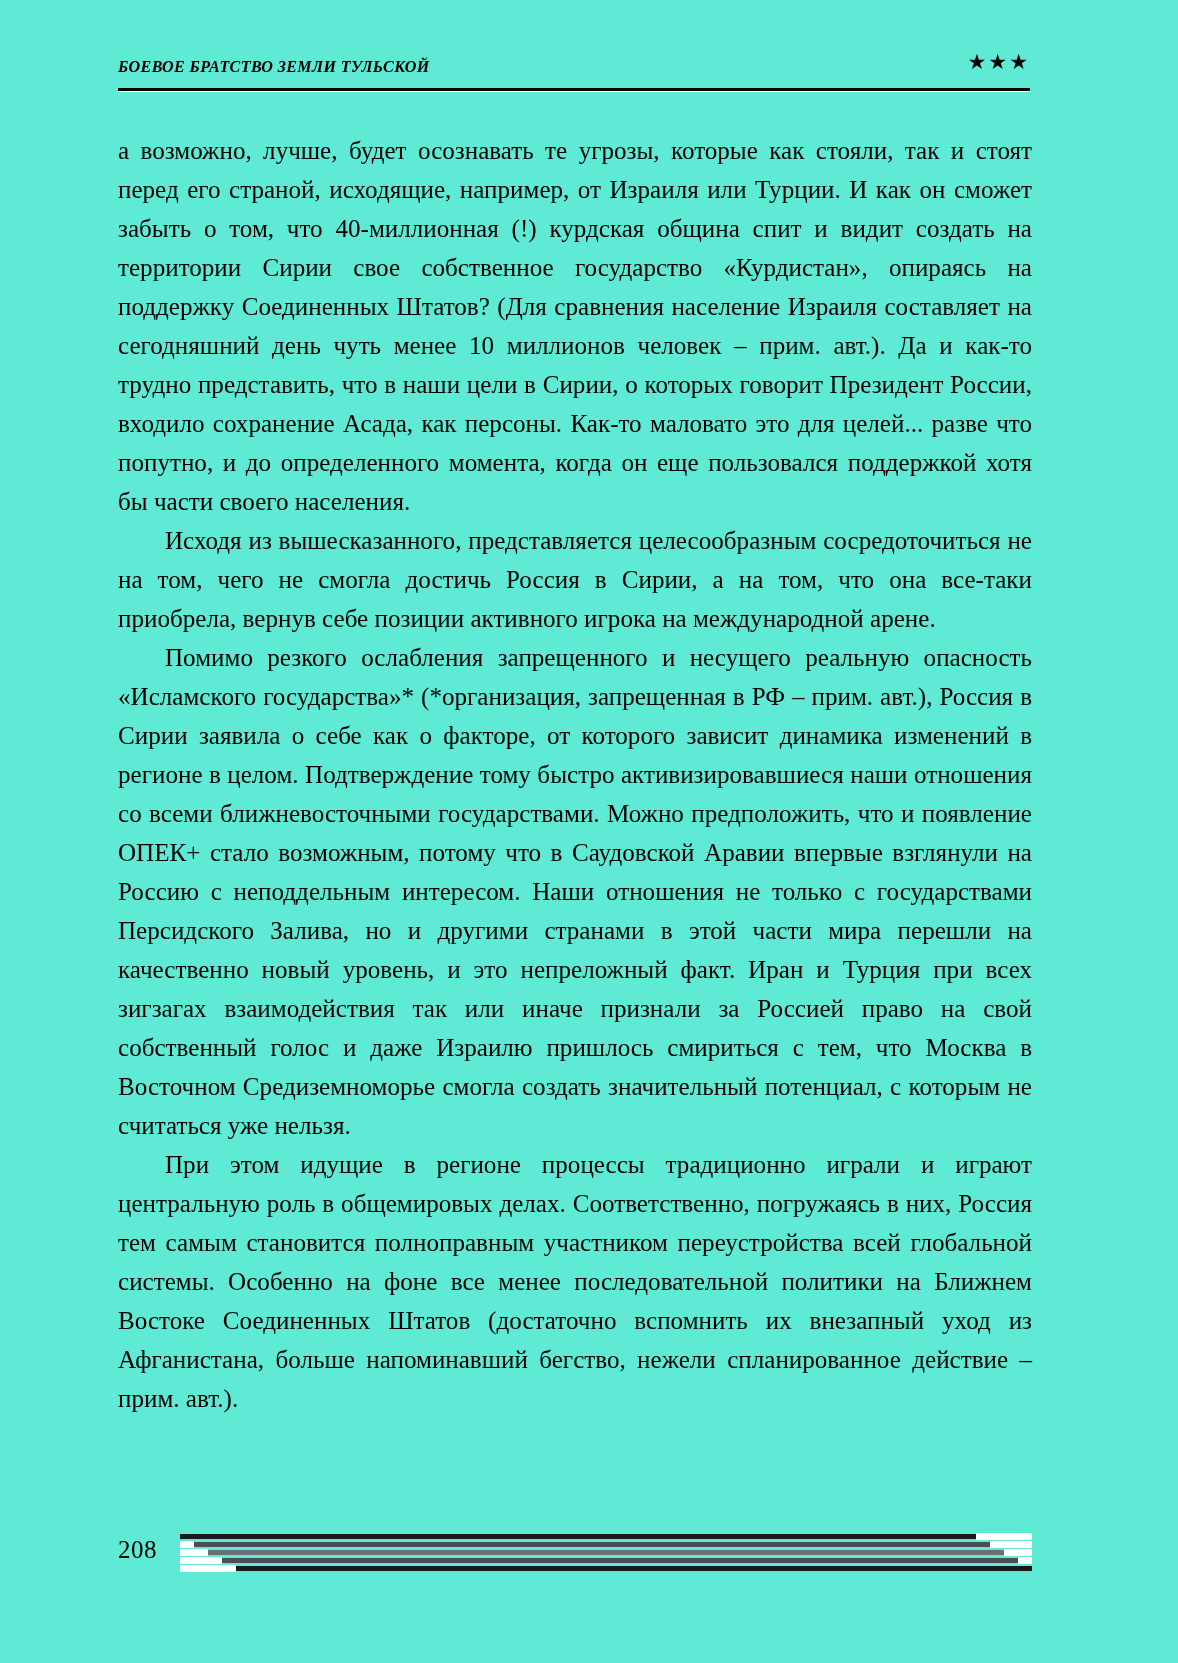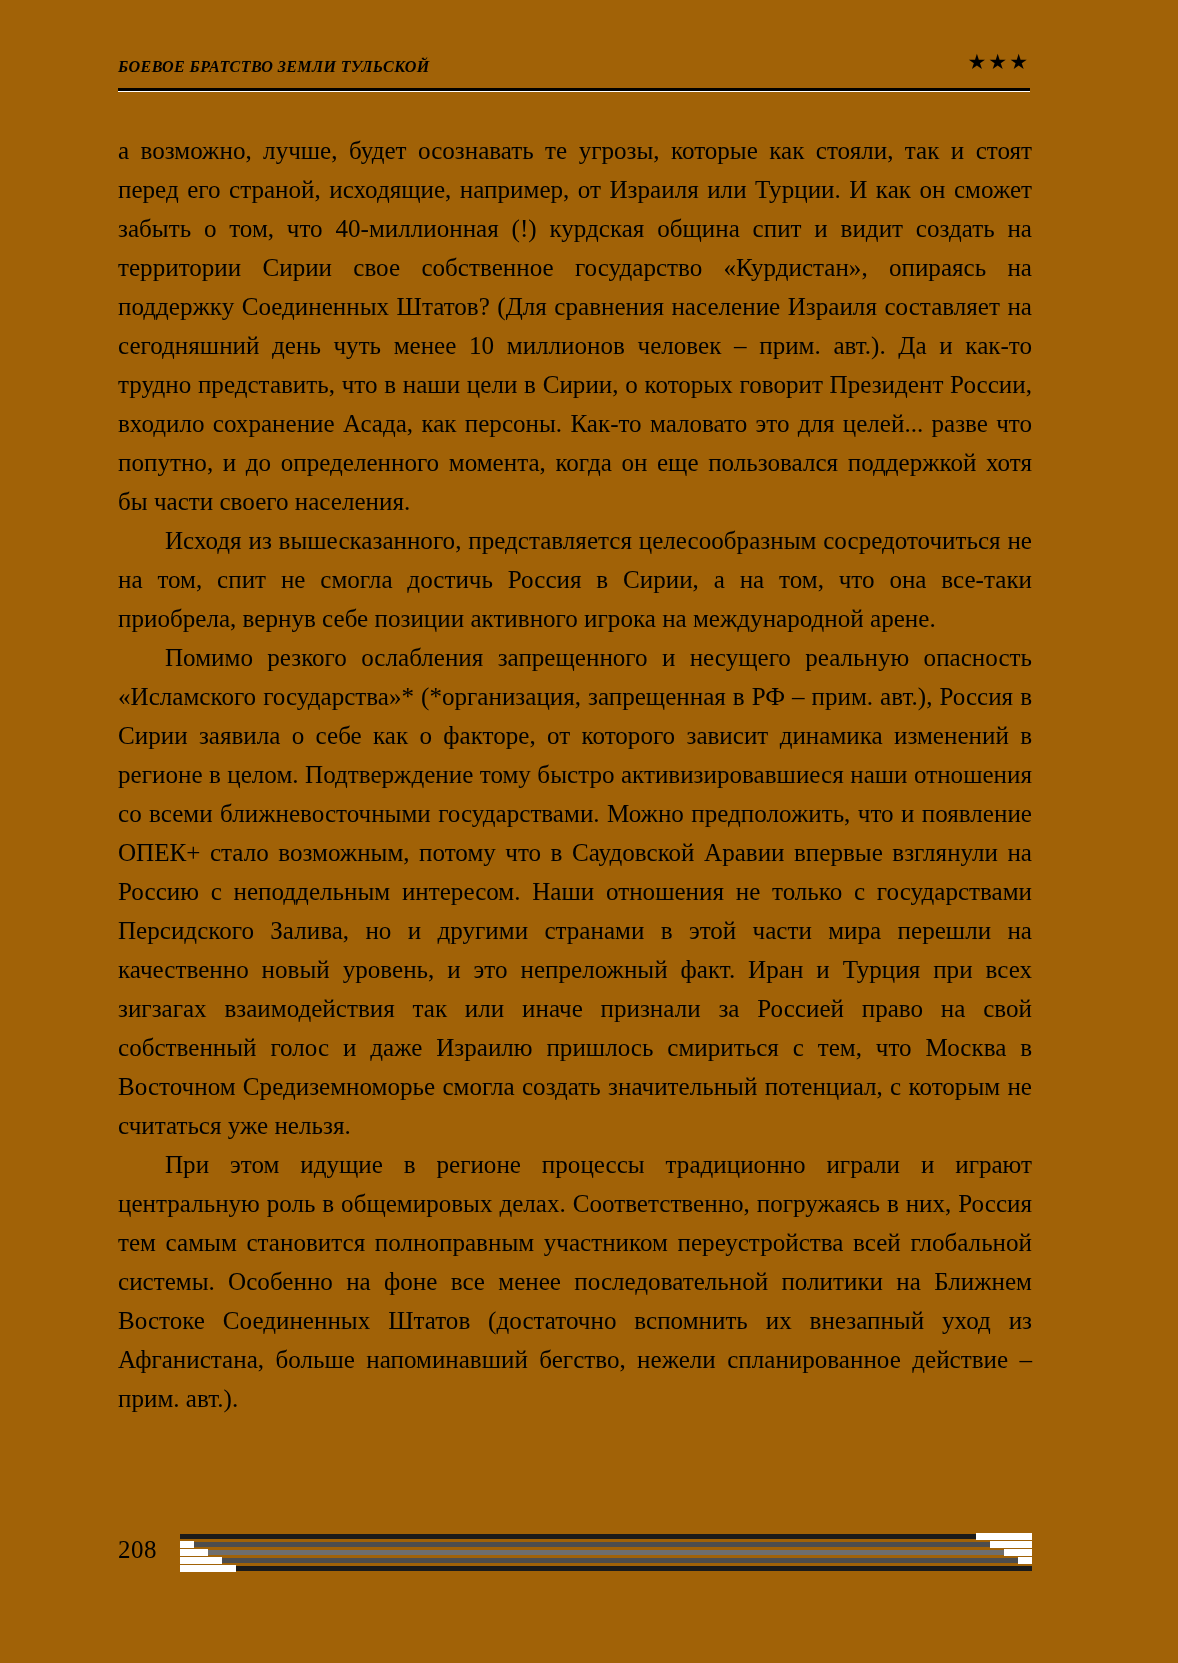--- a/index.html
+++ b/index.html
@@ -4,21 +4,21 @@
 <style>
   html, body {
     margin: 0;
     padding: 0;
     background: #ffffff;
   }
   .page {
     position: relative;
     width: 1178px;
     height: 1663px;
-    background: #a16207;
+    background: #5eead4;
     margin: 0 auto;
     overflow: hidden;
     font-family: "Liberation Serif", "DejaVu Serif", serif;
     color: #000000;
   }
 
   
   .header {
     position: absolute;
     left: 118px;
@@ -157,21 +157,21 @@
 <div class="page">
 
   <div class="header">
     <div class="header-title">БОЕВОЕ БРАТСТВО ЗЕМЛИ ТУЛЬСКОЙ</div>
     <div class="header-stars">★★★</div>
   </div>
   <div class="header-rule"></div>
 
   <div class="body-text">
     <p class="noindent">а возможно, лучше, будет осознавать те угрозы, которые как стояли, так и стоят перед его страной, исходящие, например, от Израиля или Турции. И как он сможет забыть о том, что 40-миллионная (!) курдская община спит и видит создать на территории Сирии свое собственное государство «Курдистан», опираясь на поддержку Соединенных Штатов? (Для сравнения население Израиля составляет на сегодняшний день чуть менее 10 миллионов человек – прим. авт.). Да и как-то трудно представить, что в наши цели в Сирии, о которых говорит Президент России, входило сохранение Асада, как персоны. Как-то маловато это для целей... разве что попутно, и до определенного момента, когда он еще пользовался поддержкой хотя бы части своего населения.</p>
-    <p>Исходя из вышесказанного, представляется целесообразным сосредоточиться не на том, спит не смогла достичь Россия в Сирии, а на том, что она все-таки приобрела, вернув себе позиции активного игрока на международной арене.</p>
+    <p>Исходя из вышесказанного, представляется целесообразным сосредоточиться не на том, чего не смогла достичь Россия в Сирии, а на том, что она все-таки приобрела, вернув себе позиции активного игрока на международной арене.</p>
     <p>Помимо резкого ослабления запрещенного и несущего реальную опасность «Исламского государства»* (*организация, запрещенная в РФ – прим. авт.), Россия в Сирии заявила о себе как о факторе, от которого зависит динамика изменений в регионе в целом. Подтверждение тому быстро активизировавшиеся наши отношения со всеми ближневосточными государствами. Можно предположить, что и появление ОПЕК+ стало возможным, потому что в Саудовской Аравии впервые взглянули на Россию с неподдельным интересом. Наши отношения не только с государствами Персидского Залива, но и другими странами в этой части мира перешли на качественно новый уровень, и это непреложный факт. Иран и Турция при всех зигзагах взаимодействия так или иначе признали за Россией право на свой собственный голос и даже Израилю пришлось смириться с тем, что Москва в Восточном Средиземноморье смогла создать значительный потенциал, с которым не считаться уже нельзя.</p>
     <p>При этом идущие в регионе процессы традиционно играли и играют центральную роль в общемировых делах. Соответственно, погружаясь в них, Россия тем самым становится полноправным участником переустройства всей глобальной системы. Особенно на фоне все менее последовательной политики на Ближнем Востоке Соединенных Штатов (достаточно вспомнить их внезапный уход из Афганистана, больше напоминавший бегство, нежели спланированное действие – прим. авт.).</p>
   </div>
 
   <div class="footer">
     <div class="page-number">208</div>
     <div class="footer-bars">
       <div class="bar dark b0"></div>
       <div class="bar mid  b1"></div>
       <div class="bar lite b2"></div>

